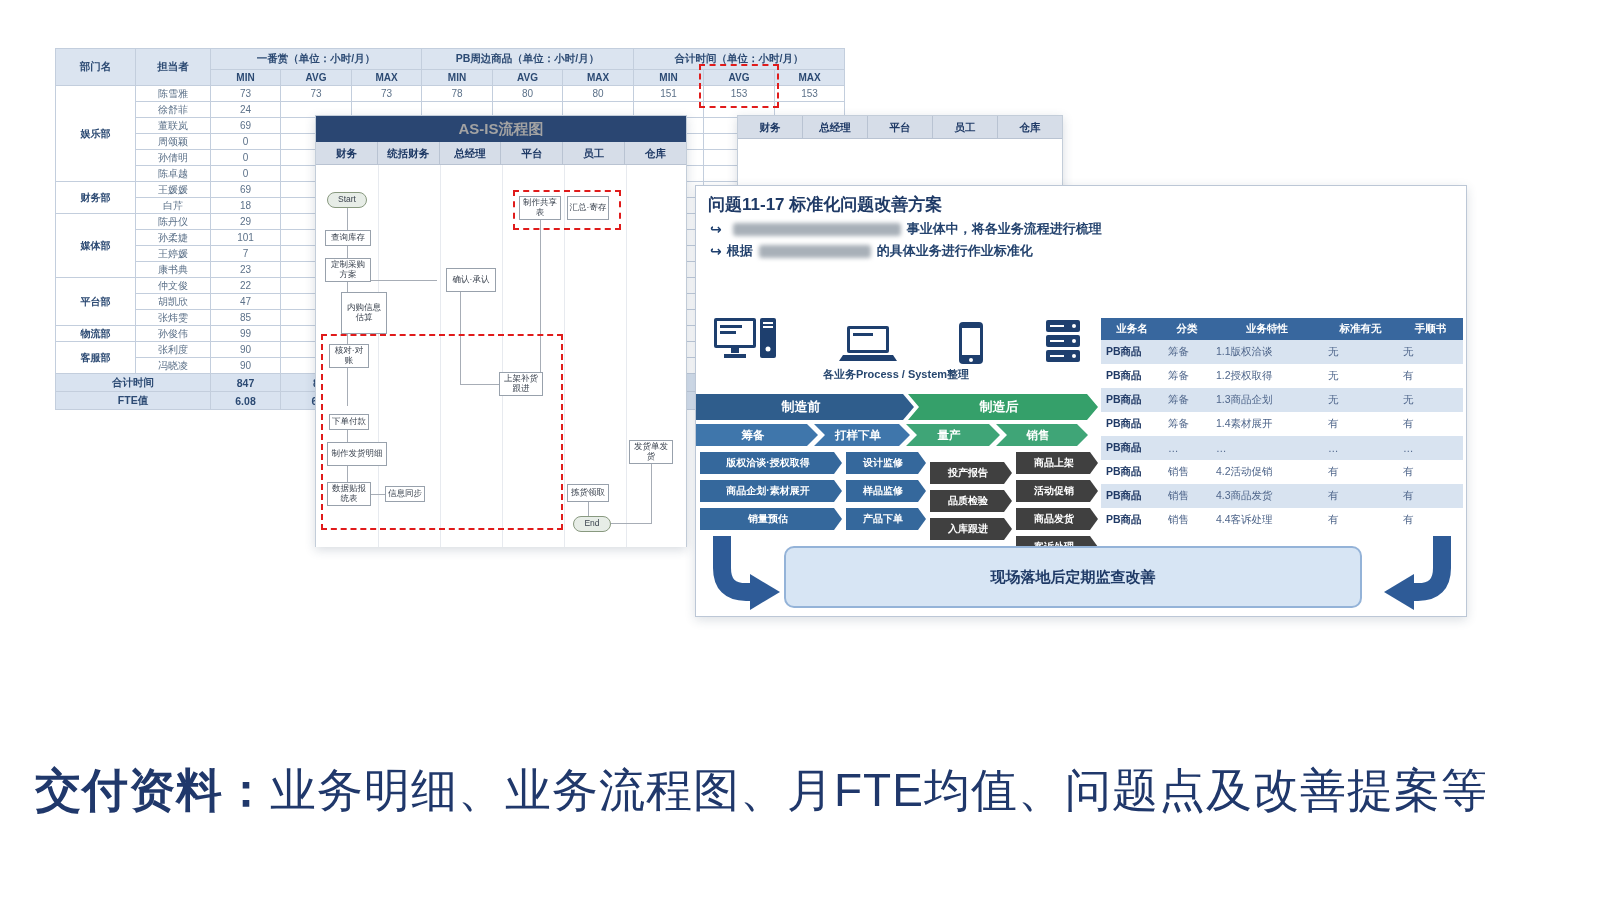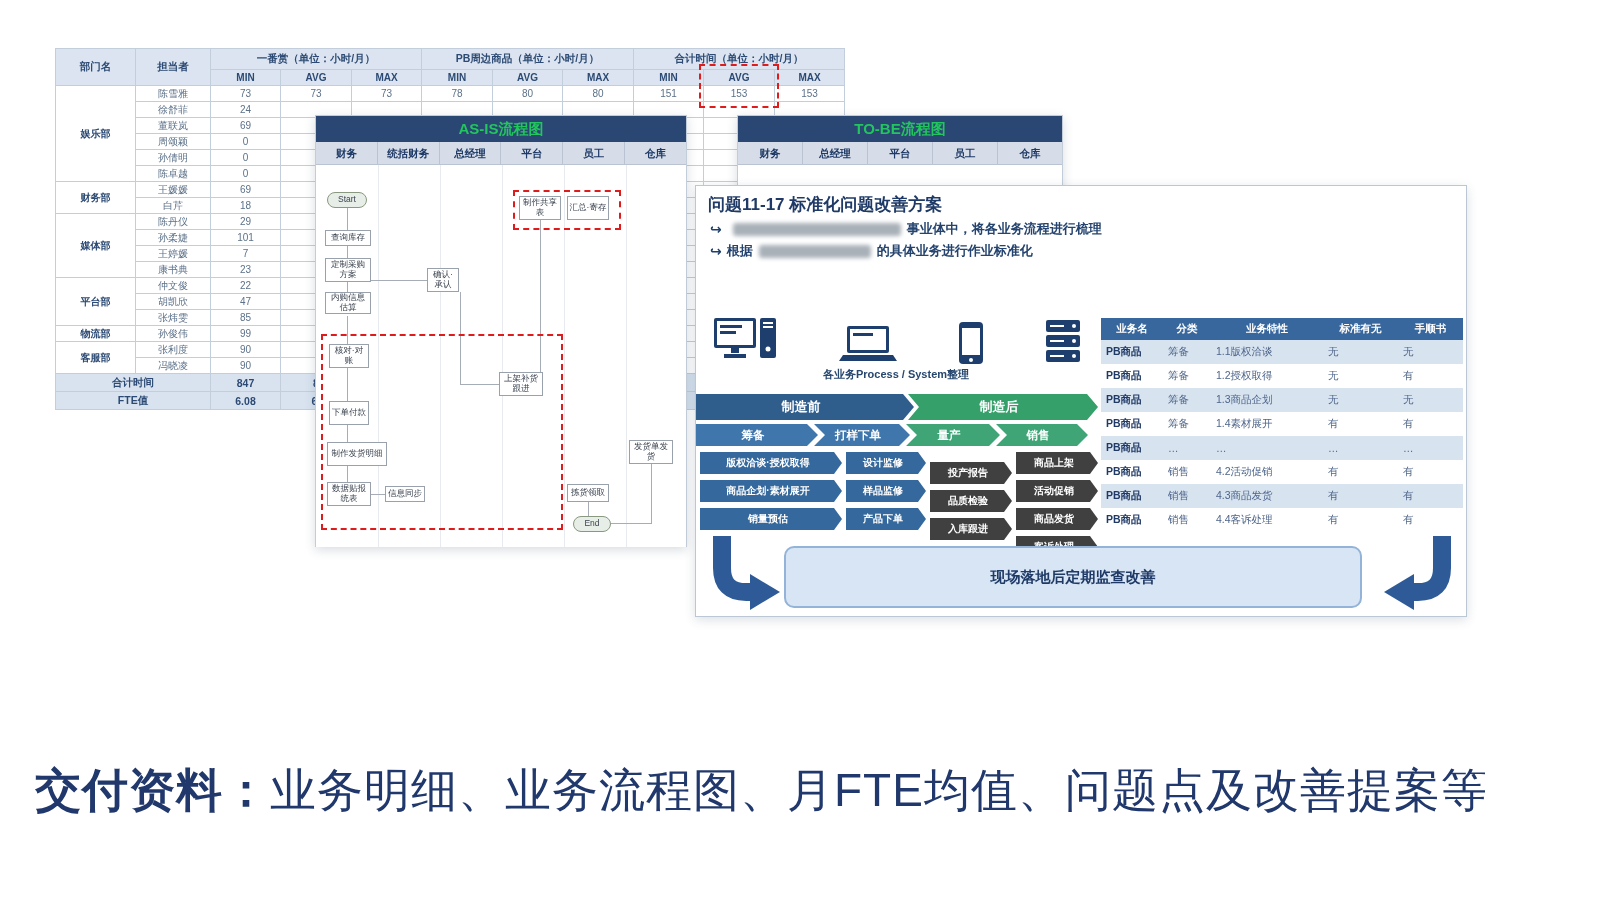--- a/index.html
+++ b/index.html
@@ -16,21 +16,21 @@
   table.staff thead tr:last-child th{height:15px;font-size:10px;}
   table.staff tbody td{height:15px;color:#5c7189;}
   table.staff td.dept{color:#2c4a73;font-weight:bold;background:#ffffff;}
   table.staff td.person{color:#5c7189;}
   table.staff tr.total-row td{background:#d9e3f0;color:#2c4a73;font-weight:bold;height:17px;font-size:10.5px;}
   .reddash{position:absolute;border:2px dashed #e01b1b;z-index:5;pointer-events:none;}
 
   
   .panel{position:absolute;background:#ffffff;border:1px solid #c3cdd9;
          box-shadow:0 3px 10px rgba(40,60,90,.18);box-sizing:border-box;}
-  .titlebar{background:#2a4672;color:#22c55e;font-weight:bold;text-align:center;}
+  .titlebar{background:#2a4672;color:#a3a3a3;font-weight:bold;text-align:center;}
   .lanebar{display:flex;background:#d6dde8;border-bottom:1px solid #b9c3d2;}
   .lane-cell{flex:1;border-right:1px solid #b9c3d2;text-align:center;color:#1f3a66;
              font-weight:bold;font-size:10.5px;line-height:22px;}
   .lane-cell:last-child{border-right:none;}
   .flow-body{position:relative;background:#ffffff;}
   .lanesep{position:absolute;top:0;bottom:0;width:1px;background:#e7eaef;}
   .fnode{position:absolute;background:#ffffff;border:1px solid #98a1ac;font-size:8.5px;color:#3c4450;
          display:flex;align-items:center;justify-content:center;text-align:center;line-height:1.15;
          box-sizing:border-box;padding:1px;z-index:2;}
   .oval{border-radius:9px;background:#e7ede7;border-color:#88997f;}
@@ -408,41 +408,40 @@
       <div class="cline h" style="left:144px;top:219px;width:39px"></div>
       <div class="cline v" style="left:224px;top:55px;height:152px"></div>
       <div class="cline h" style="left:55px;top:329px;width:14px"></div>
       <div class="cline v" style="left:335px;top:299px;height:60px"></div>
       <div class="cline h" style="left:295px;top:358px;width:40px"></div>
       <div class="cline v" style="left:272px;top:337px;height:14px"></div>
 
       <div class="fnode oval" style="left:11px;top:27px;width:40px;height:16px">Start</div>
       <div class="fnode" style="left:9px;top:65px;width:46px;height:16px">查询库存</div>
       <div class="fnode" style="left:9px;top:93px;width:46px;height:24px">定制采购方案</div>
-      <div class="fnode" style="left:9px;top:127px;width:46px;height:22px">内购信息估算</div>
-      <div class="fnode" style="left:111px;top:103px;width:32px;height:24px">确认·承认</div>
+      <div class="fnode" style="left:25px;top:127px;width:46px;height:42px">内购信息估算</div>
+      <div class="fnode" style="left:130px;top:103px;width:50px;height:24px">确认·承认</div>
       <div class="fnode" style="left:203px;top:31px;width:42px;height:24px">制作共享表</div>
       <div class="fnode" style="left:251px;top:31px;width:42px;height:24px">汇总·寄存</div>
       <div class="fnode" style="left:13px;top:179px;width:40px;height:24px">核对·对账</div>
       <div class="fnode" style="left:183px;top:207px;width:44px;height:24px">上架补货跟进</div>
-      <div class="fnode" style="left:13px;top:236px;width:40px;height:24px">下单付款</div>
+      <div class="fnode" style="left:13px;top:249px;width:40px;height:16px">下单付款</div>
       <div class="fnode" style="left:11px;top:277px;width:60px;height:24px">制作发货明细</div>
       <div class="fnode" style="left:11px;top:317px;width:44px;height:24px">数据贴报统表</div>
       <div class="fnode" style="left:69px;top:321px;width:40px;height:16px">信息同步</div>
       <div class="fnode" style="left:251px;top:319px;width:42px;height:18px">拣货领取</div>
       <div class="fnode" style="left:313px;top:275px;width:44px;height:24px">发货单发货</div>
       <div class="fnode oval" style="left:257px;top:351px;width:38px;height:16px">End</div>
 
       <div class="reddash" style="left:197px;top:25px;width:104px;height:36px"></div>
       <div class="reddash" style="left:5px;top:169px;width:238px;height:192px"></div>
     </div>
   </div>
 
   <div class="panel" style="left:737px;top:115px;width:326px;height:300px;z-index:2;">
-    <div class="titlebar" style="height:26px;line-height:26px;font-size:15px;">TO-BE流程图</div>
     <div class="lanebar" style="height:22px;">
       <div class="lane-cell">财务</div>
       <div class="lane-cell">总经理</div>
       <div class="lane-cell">平台</div>
       <div class="lane-cell">员工</div>
       <div class="lane-cell">仓库</div>
     </div>
     <div class="flow-body" style="height:250px;"></div>
   </div>
 

